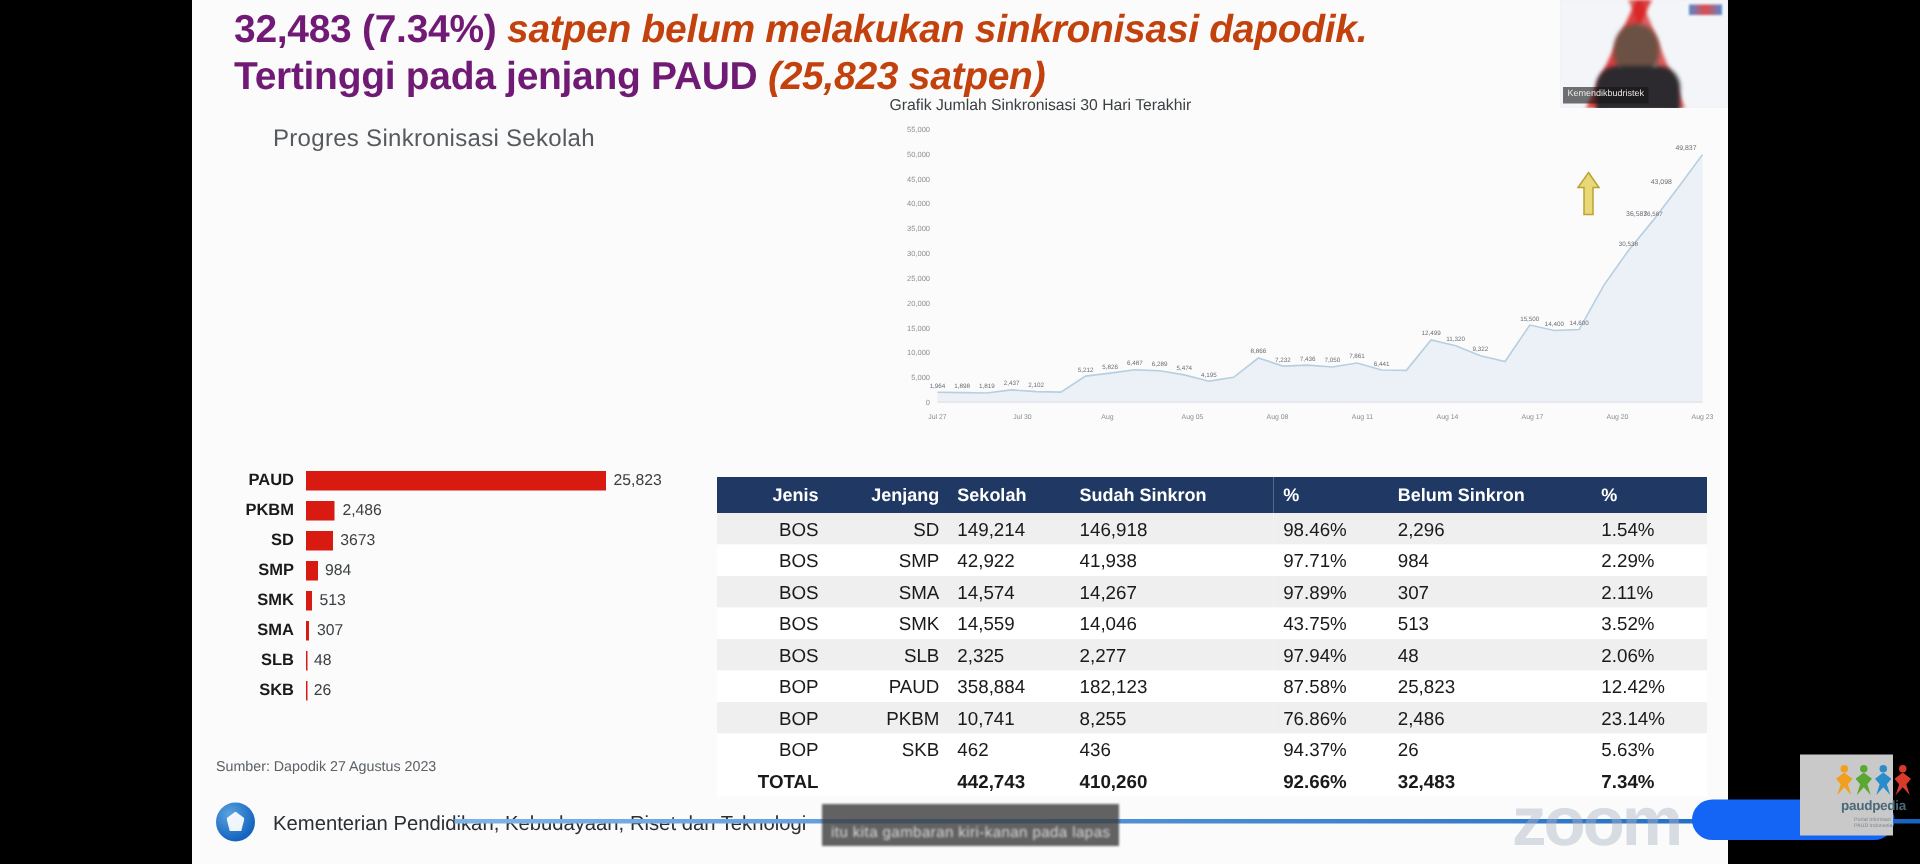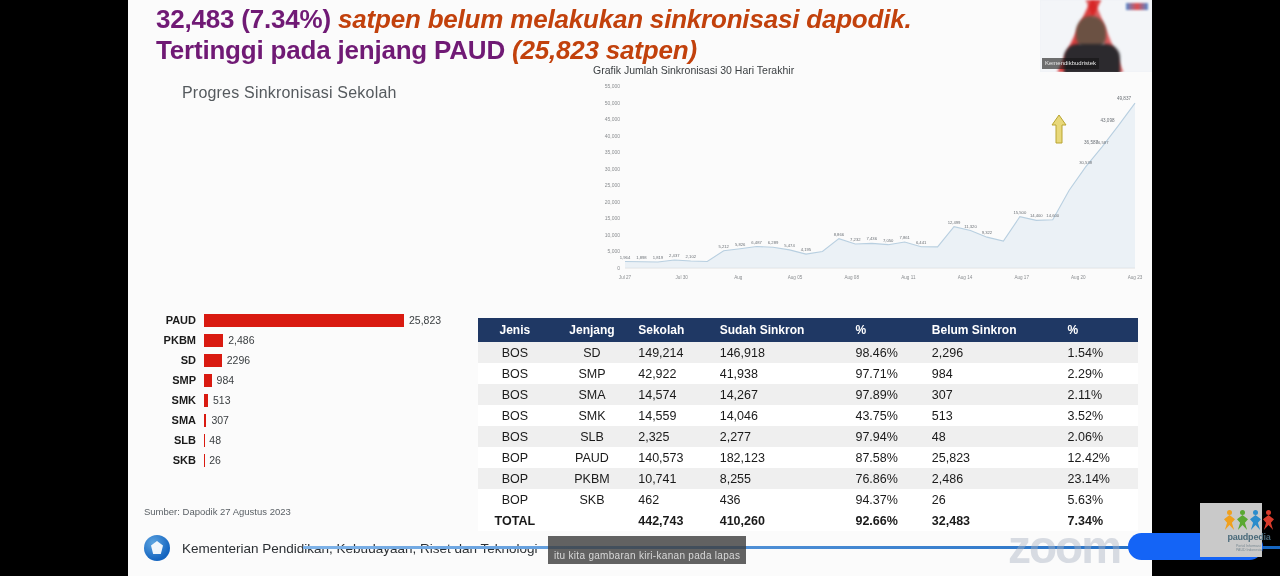--- a/index.html
+++ b/index.html
@@ -73,21 +73,21 @@
   #table-panel { position:absolute; left:350px; top:318px; width:660px; }
   table { border-collapse:collapse; width:100%; font-size:12.5px; }
   thead th {
     background:#1f3864; color:#ffffff; font-weight:bold;
     padding:5px 6px; font-size:12px;
   }
   tbody td { padding:3.5px 6px; color:#1a1a1a; }
   tbody tr:nth-child(odd) { background:#efefef; }
   tbody tr:nth-child(even) { background:#ffffff; }
   tbody tr.total-row { background:#ffffff; font-weight:bold; }
-  .c-l { text-align:center; }
+  .c-l { text-align:right; }
   .c-r { text-align:left; }
 
   
   #footer { position:absolute; left:16px; top:528px; width:1000px; height:40px; display:flex; align-items:center; }
   #kemdik-logo {
     width:26px; height:26px; border-radius:50%;
     background:radial-gradient(circle at 35% 30%, #5ba3e0, #1565c0 70%);
     position:relative; flex:none;
   }
   #kemdik-logo::after {
@@ -257,21 +257,21 @@
             <div class="bar-val">25,823</div>
           </div>
           <div class="bar-row">
             <div class="bar-label">PKBM</div>
             <div class="bar-fill" style="width: 19.2542px; background: rgb(217, 26, 16);"></div>
             <div class="bar-val">2,486</div>
           </div>
           <div class="bar-row">
             <div class="bar-label">SD</div>
             <div class="bar-fill" style="width: 17.7826px; background: rgb(217, 26, 16);"></div>
-            <div class="bar-val">2296</div>
+            <div class="bar-val">3673</div>
           </div>
           <div class="bar-row">
             <div class="bar-label">SMP</div>
             <div class="bar-fill" style="width: 7.62111px; background: rgb(217, 26, 16);"></div>
             <div class="bar-val">984</div>
           </div>
           <div class="bar-row">
             <div class="bar-label">SMK</div>
             <div class="bar-fill" style="width: 3.9732px; background: rgb(217, 26, 16);"></div>
             <div class="bar-val">513</div>
@@ -350,21 +350,21 @@
               <td class="c-l">SLB</td>
               <td class="c-r">2,325</td>
               <td class="c-r">2,277</td>
               <td class="c-r">97.94%</td>
               <td class="c-r">48</td>
               <td class="c-r">2.06%</td>
             </tr>
             <tr>
               <td class="c-l">BOP</td>
               <td class="c-l">PAUD</td>
-              <td class="c-r">140,573</td>
+              <td class="c-r">358,884</td>
               <td class="c-r">182,123</td>
               <td class="c-r">87.58%</td>
               <td class="c-r">25,823</td>
               <td class="c-r">12.42%</td>
             </tr>
             <tr>
               <td class="c-l">BOP</td>
               <td class="c-l">PKBM</td>
               <td class="c-r">10,741</td>
               <td class="c-r">8,255</td>

